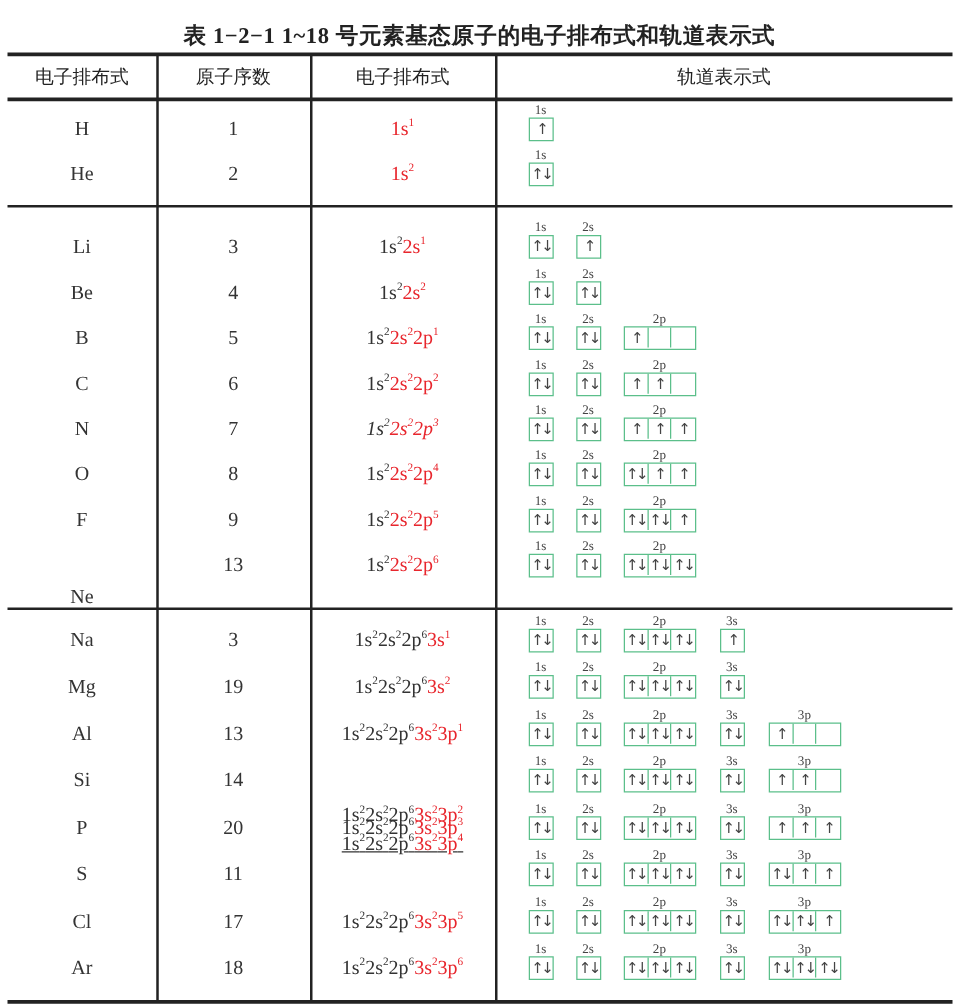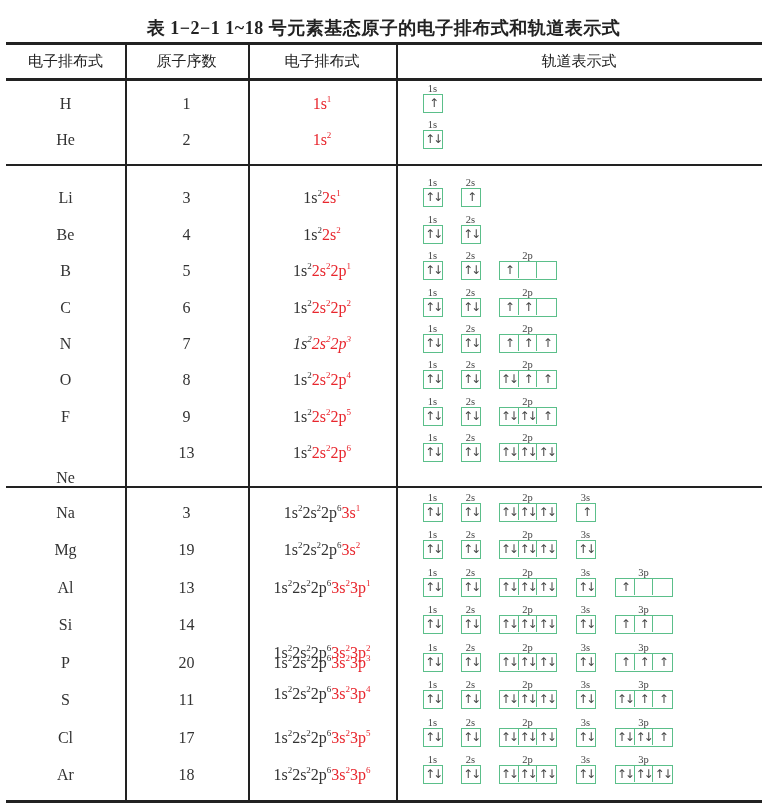--- a/index.html
+++ b/index.html
@@ -395,21 +395,21 @@
     <div class="orb" style="left: 615px; top: 642px; width: 57px; height: 30px;">
       <div class="lbl" style="width: 57px;">3p</div>
       <div class="boxes" style="width: 58px;">
         <div class="box">↑</div>
         <div class="box">↑</div>
         <div class="box">↑</div>
       </div>
     </div>
     <div class="cell sym" style="top: 690px;">S</div>
     <div class="cell num" style="top: 690px;">11</div>
-    <div class="cell cfg" style="top: 684px;"><span><span>1s</span><sup>2</sup></span><span><span>2s</span><sup>2</sup></span><span><span>2p</span><sup>6</sup></span><span class="red"><span>3s</span><sup>2</sup></span><span class="red"><span>3p</span><sup>4</sup></span></div>
+    <div class="cell cfg" style="top: 666px; text-decoration: underline;"><span><span>1s</span><sup>2</sup></span><span><span>2s</span><sup>2</sup></span><span><span>2p</span><sup>6</sup></span><span class="red"><span>3s</span><sup>2</sup></span><span class="red"><span>3p</span><sup>4</sup></span></div>
     <div class="orb" style="left: 423px; top: 679px; width: 19px; height: 30px;">
       <div class="lbl" style="width: 19px;">1s</div>
       <div class="boxes" style="width: 20px;">
         <div class="box">↑↓</div>
       </div>
     </div>
     <div class="orb" style="left: 461px; top: 679px; width: 19px; height: 30px;">
       <div class="lbl" style="width: 19px;">2s</div>
       <div class="boxes" style="width: 20px;">
         <div class="box">↑↓</div>

